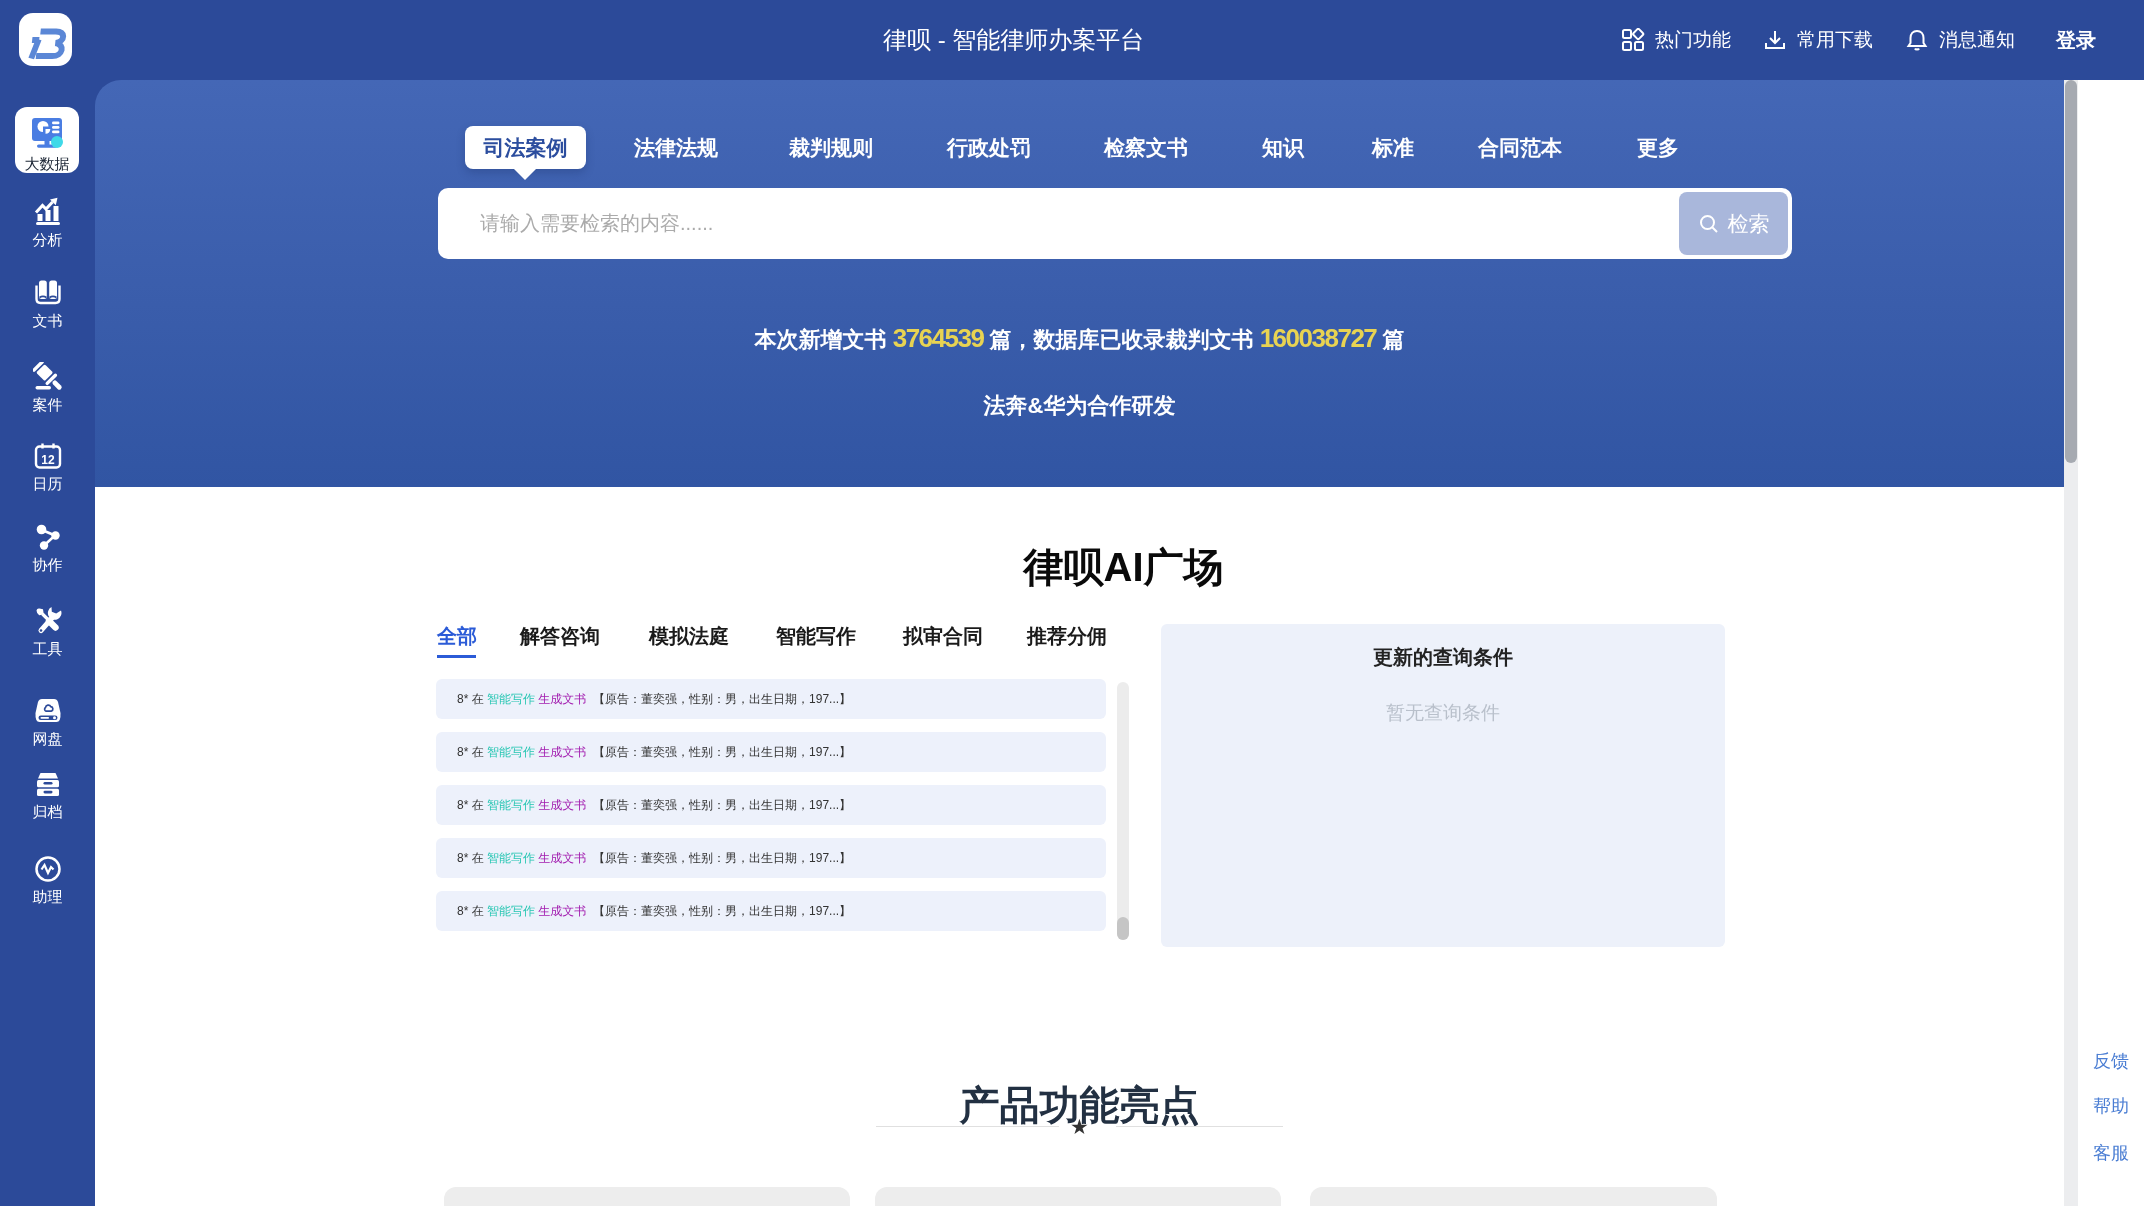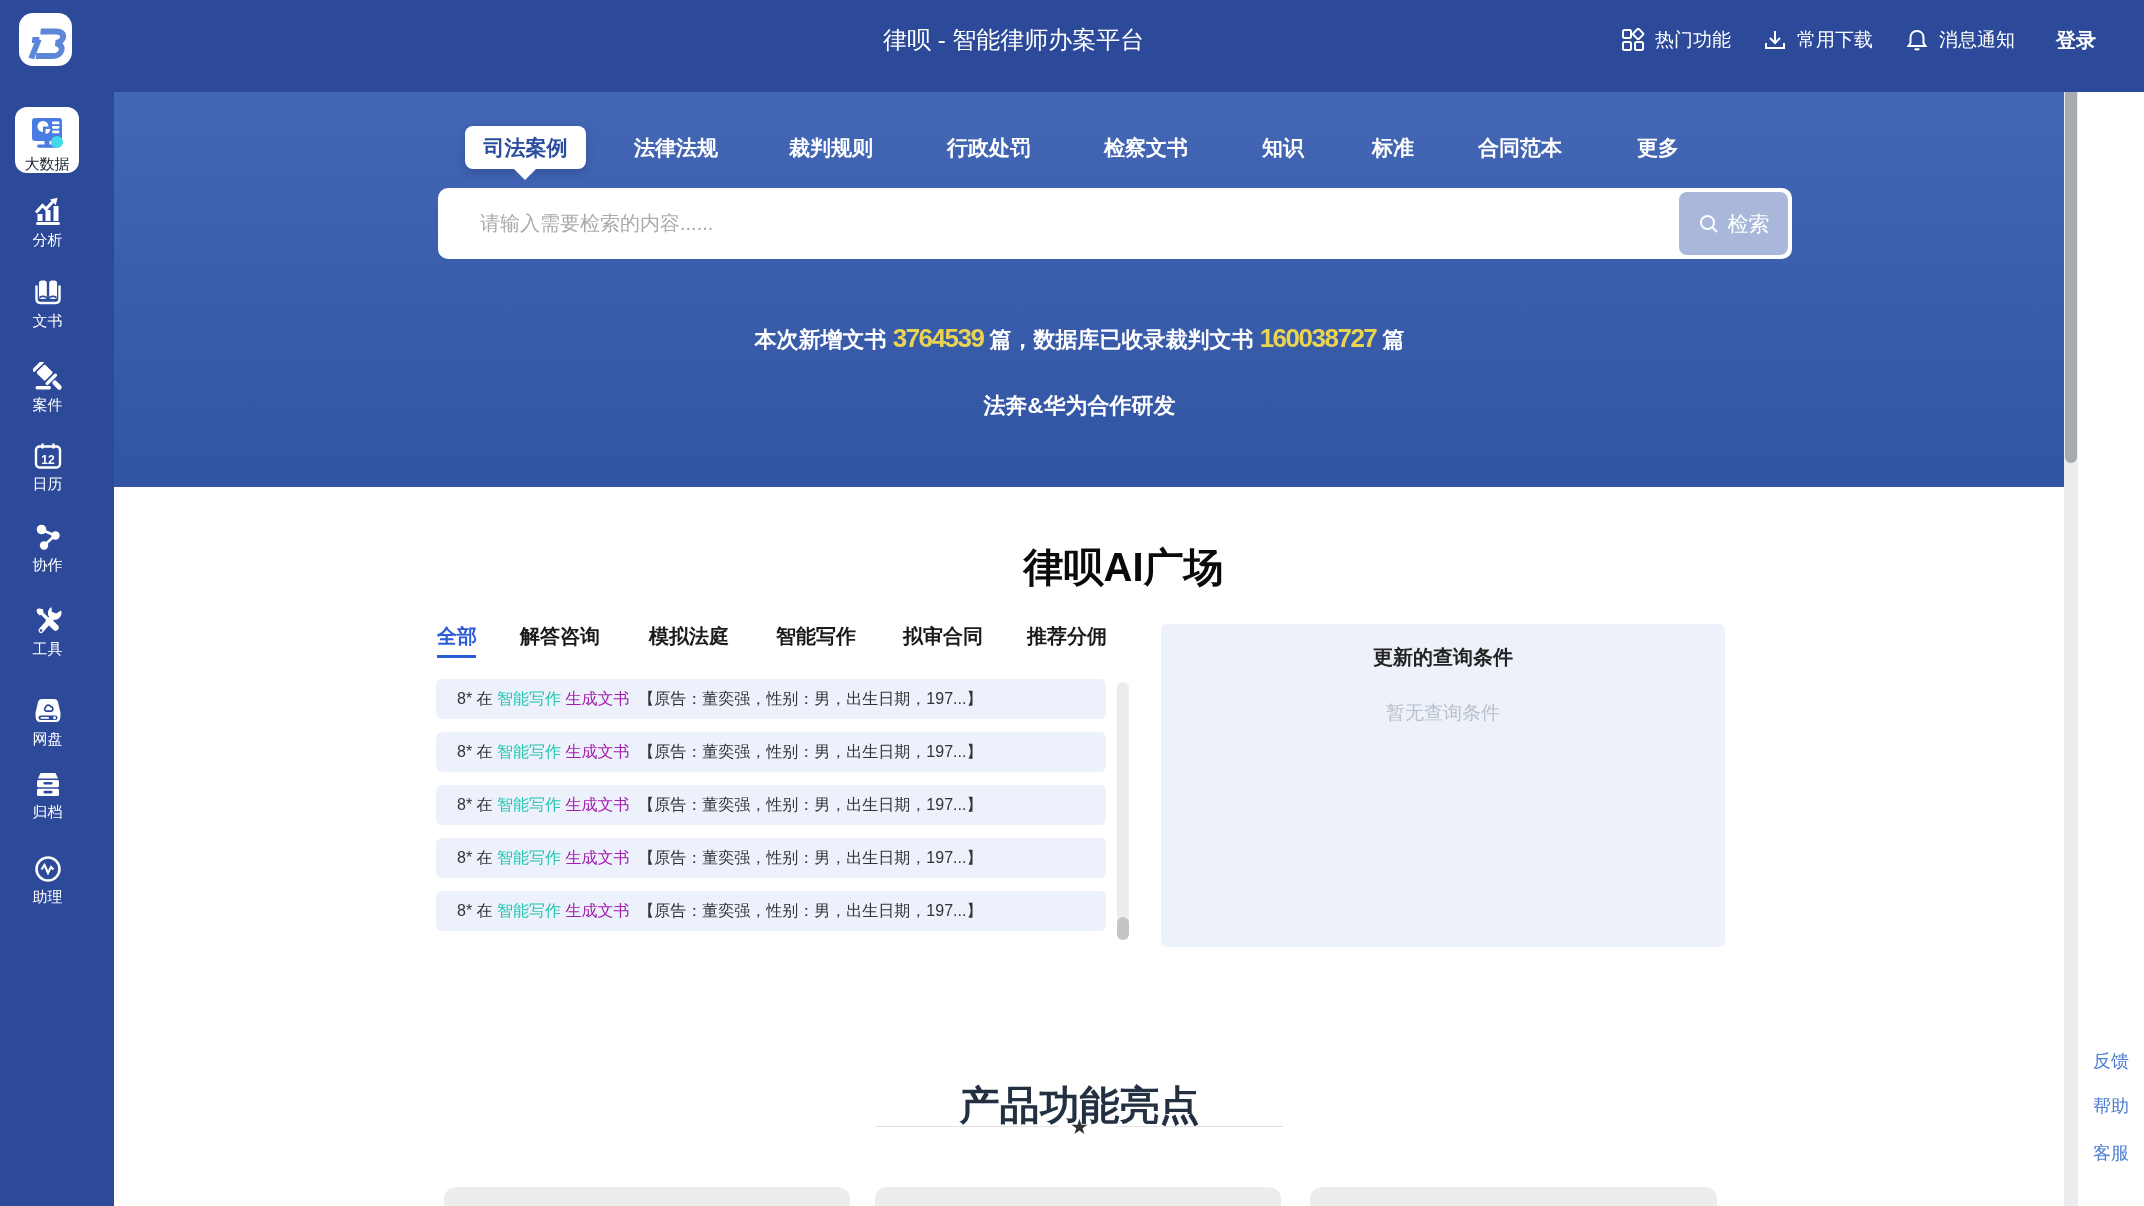--- a/index.html
+++ b/index.html
@@ -1,28 +1,28 @@
 <!DOCTYPE html>
 <html><head>
 <meta charset="utf-8">
 <style>
 * { margin:0; padding:0; box-sizing:border-box; }
 html,body { width:2144px; height:1206px; overflow:hidden; background:#fff;
   font-family:"Liberation Sans", sans-serif; }
 
 
-#topbar { position:absolute; left:0; top:0; width:2144px; height:92px; background:#2c4a99; z-index:30; }
+#topbar { position:absolute; left:0; top:0; width:2144px; height:80px; background:#2c4a99; z-index:30; }
 #logo { position:absolute; left:19px; top:13px; width:53px; height:53px; background:#fff; border-radius:14px; }
 #title { position:absolute; left:883px; top:0; height:80px; line-height:80px; color:#fff; font-size:24px; font-weight:500; }
 .topitem { position:absolute; top:0; height:80px; display:flex; align-items:center; color:#fff; font-size:19px; }
 .topitem svg { margin-right:10px; }
 #login { position:absolute; left:2056px; top:0; height:80px; line-height:80px; color:#fff; font-size:20px; font-weight:bold; }
 
 
-#sidebar { position:absolute; left:0; top:80px; width:114px; height:1126px; background:#2c4a99; z-index:20; }
+#sidebar { position:absolute; left:0; top:80px; width:95px; height:1126px; background:#2c4a99; z-index:20; }
 .sideitem { position:absolute; left:0; width:95px; text-align:center; color:#fff; font-size:15px; }
 .sideitem svg { display:block; margin:0 auto 4px auto; }
 #bigdata { position:absolute; left:15px; top:27px; width:64px; height:66px; background:#fff; border-radius:12px; text-align:center; color:#1a2433; font-size:15px; }
 
 
 #main { position:absolute; left:95px; top:80px; width:1969px; height:1126px; background:#fff; }
 #main:before { content:""; position:absolute; left:0; top:0; width:60px; height:60px; background:#2c4a99; }
 #hero { position:absolute; left:0; top:0; width:1969px; height:407px;
   background:linear-gradient(180deg,#4467b6 0%,#3a5dab 55%,#3155a3 100%);
   border-top-left-radius:26px; }
@@ -40,21 +40,21 @@
 #stats { position:absolute; left:0; top:243px; width:1969px; text-align:center; color:#fff; font-size:22px; font-weight:bold; }
 #stats .y { color:#e8d352; font-size:26px; letter-spacing:-1.5px; }
 #coop { position:absolute; left:0; top:311px; width:1969px; text-align:center; color:#fff; font-size:22px; font-weight:bold; }
 
 
 #h1ai { position:absolute; left:0; top:460px; width:1969px; text-align:center; color:#0a0a0a; font-size:40px; font-weight:bold;margin-left:44px; }
 .ctab { position:absolute; top:543px; height:26px; color:#1a1a1a; font-size:20px; font-weight:bold; }
 #tall { color:#2b5bd7; }
 #tunder { position:absolute; left:342px; top:575px; width:39px; height:3px; background:#2b5bd7; }
 .row { position:absolute; left:341px; width:670px; height:40px; background:#edf1fb; border-radius:6px;
-  font-size:16px; color:#333; line-height:40px; white-space:nowrap; overflow:hidden; }
+  font-size:12px; color:#333; line-height:40px; white-space:nowrap; overflow:hidden; }
 .row .in { padding-left:21px; }
 .row .t { color:#26c6b2; }
 .row .p { color:#a21caf; }
 #lscroll { position:absolute; left:1022px; top:602px; width:12px; height:258px; background:#ececec; border-radius:6px; }
 #lthumb { position:absolute; left:0; top:235px; width:12px; height:23px; background:#c5c5c5; border-radius:6px; }
 #rpanel { position:absolute; left:1066px; top:544px; width:564px; height:323px; background:#edf1fa; border-radius:6px; }
 #rpanel h3 { text-align:center; margin-top:20px; font-size:20px; color:#222; }
 #rpanel p { text-align:center; margin-top:29px; font-size:19px; color:#b9c0cb; }
 
 #h2prod { position:absolute; left:0; top:965px; width:1969px; text-align:center; color:#223042; font-size:40px; font-weight:bold;margin-top:33px; }

